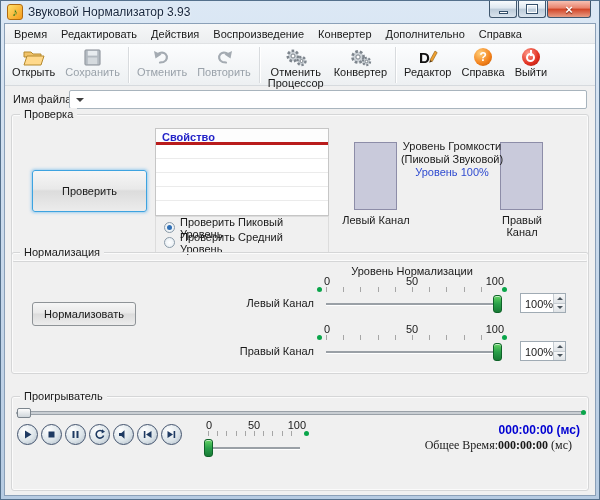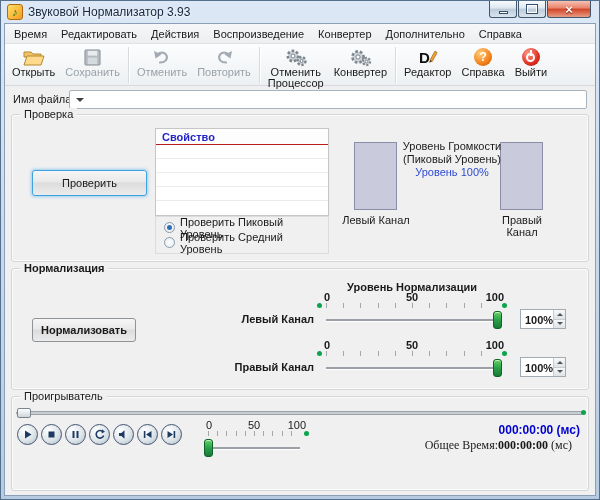--- a/index.html
+++ b/index.html
@@ -55,34 +55,34 @@
   .combo { position:absolute; left:64px; right:8px; top:66px; height:19px; background:#fff;
            border:1px solid #a8b4bd; border-radius:2px; display:flex; align-items:center;
            padding-left:6px; gap:5px; }
   .arr-down { width:0; height:0; border-left:4px solid transparent;
               border-right:4px solid transparent; border-top:4px solid #404040; }
 
   .group { position:absolute; border:1px solid #d5d6d7; border-radius:3px;
            box-shadow:inset 0 0 0 1px #fbfbfb; }
   .glabel { position:absolute; top:-7px; left:8px; background:#f0f0f0; padding:0 4px; }
   .group-check  { left:6px; top:90px;  width:578px; height:148px; }
-  .group-norm   { left:6px; top:244px; width:578px; height:122px;font-weight:bold; }
+  .group-norm   { left:6px; top:228px; width:578px; height:122px; }
   .group-player { left:6px; top:372px; width:578px; height:95px; }
 
   .btn { background:linear-gradient(180deg,#f6f6f6,#e9e9e9 45%,#dcdcdc 50%,#ececec);
          border:1px solid #8e9397; border-radius:3px; display:flex; align-items:center;
          justify-content:center; font-size:11px; color:#1a1a1a; }
-  .btn-check { position:absolute; left:20px; top:55px; width:115px; height:26px;
+  .btn-check { position:absolute; left:20px; top:55px; width:115px; height:42px;
                border:1px solid #3da3e0; box-shadow:0 0 3px 1px rgba(90,175,235,.55); }
   .btn-norm  { position:absolute; left:20px; top:49px; width:104px; height:24px; }
 
   .ptable { position:absolute; left:143px; top:13px; width:174px; background:#fff;
             border:1px solid #c6c6c6; }
   .ptable .hd { height:16px; line-height:16px; padding-left:6px; color:#2424c8;
-                font-weight:bold; border-bottom:1px solid #b91c1c; background:#fdfdfd; }
+                font-weight:bold; border-bottom:3px solid #b91c1c; background:#fdfdfd; }
   .prow { height:14px; border-bottom:1px solid #ebebeb; }
   .prow:last-child { border-bottom:none; }
 
   .radiobox { position:absolute; left:143px; top:101px; width:174px; height:38px;
               border:1px solid #dcdcdc; padding:3px 0 0 8px; }
   .radiorow { display:flex; align-items:center; gap:5px; height:15px; }
   .rb { width:11px; height:11px; border-radius:50%; border:1px solid #8a9aa8;
         background:radial-gradient(#ffffff,#e2eaf0); display:inline-flex;
         align-items:center; justify-content:center; flex:0 0 auto; }
   .rb.sel::after { content:""; width:5px; height:5px; border-radius:50%; background:#2f6fb5; }
@@ -304,21 +304,21 @@
           <span class="rb"></span>
           <span>Проверить Средний Уровень</span>
         </div>
       </div>
 
       <div class="meter meter-left"></div>
       <div class="meter meter-right"></div>
 
       <div class="volinfo">
         <div>Уровень Громкости</div>
-        <div>(Пиковый Уровень)</div>
+        <div>(Пиковый Звуковой)</div>
         <div class="blue">Уровень 100%</div>
       </div>
 
       <div class="mlabel mlabel-left">Левый Канал</div>
       <div class="mlabel mlabel-right">Правый Канал</div>
     </div>
 
     <div class="group group-norm">
       <span class="glabel">Нормализация</span>
 

